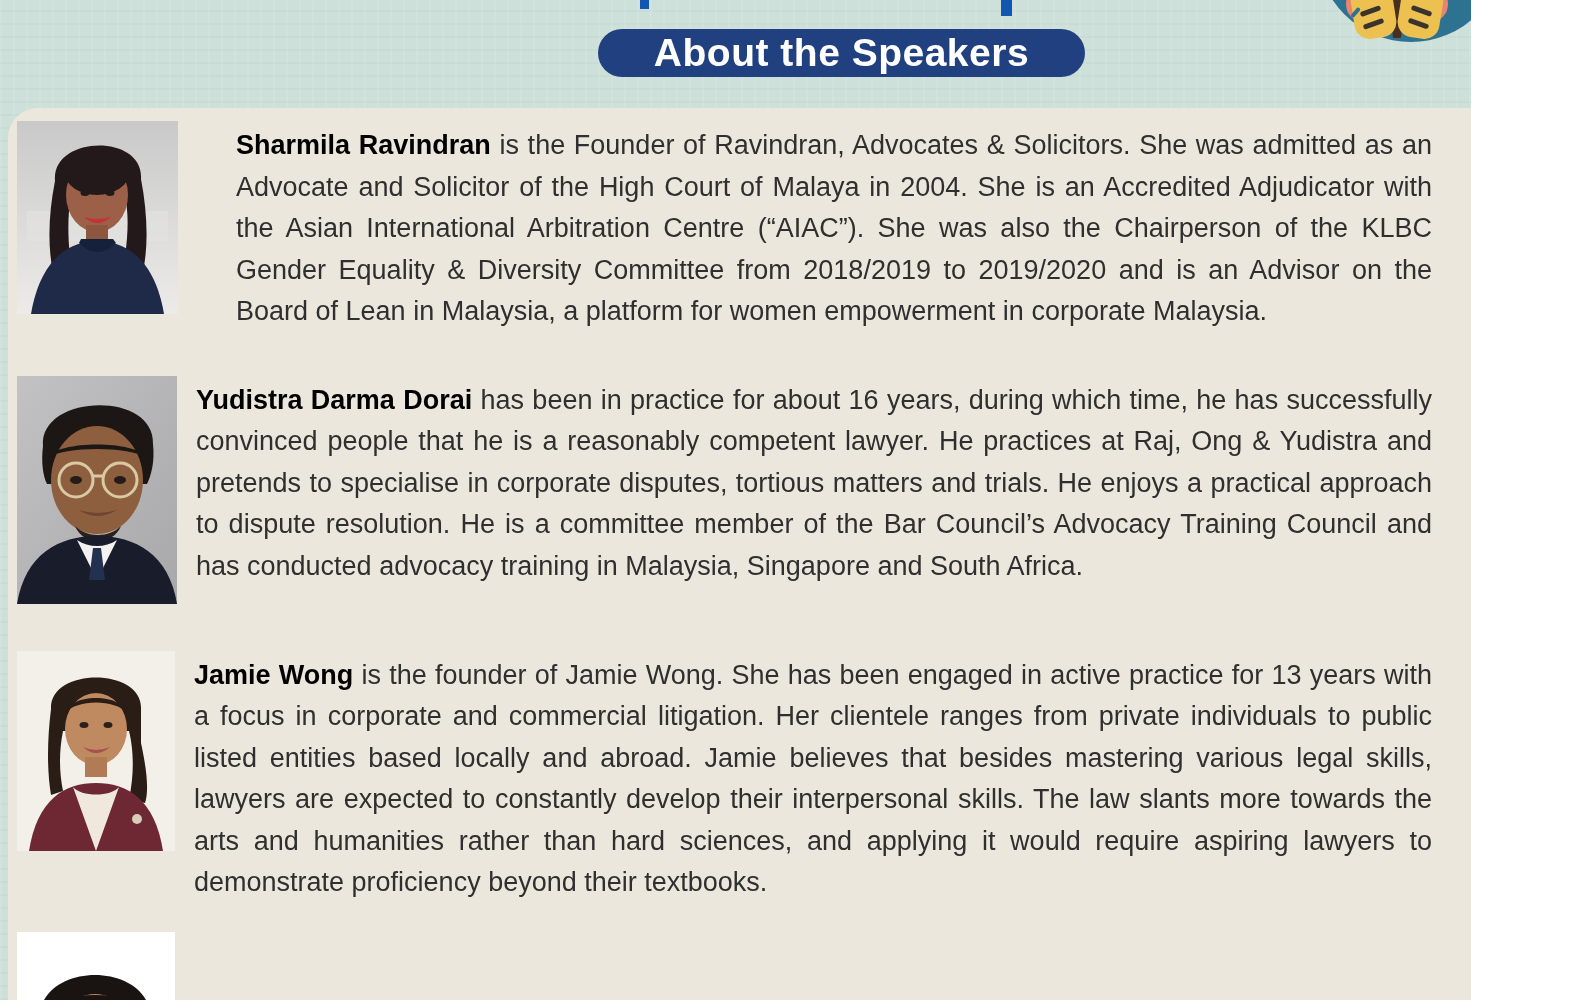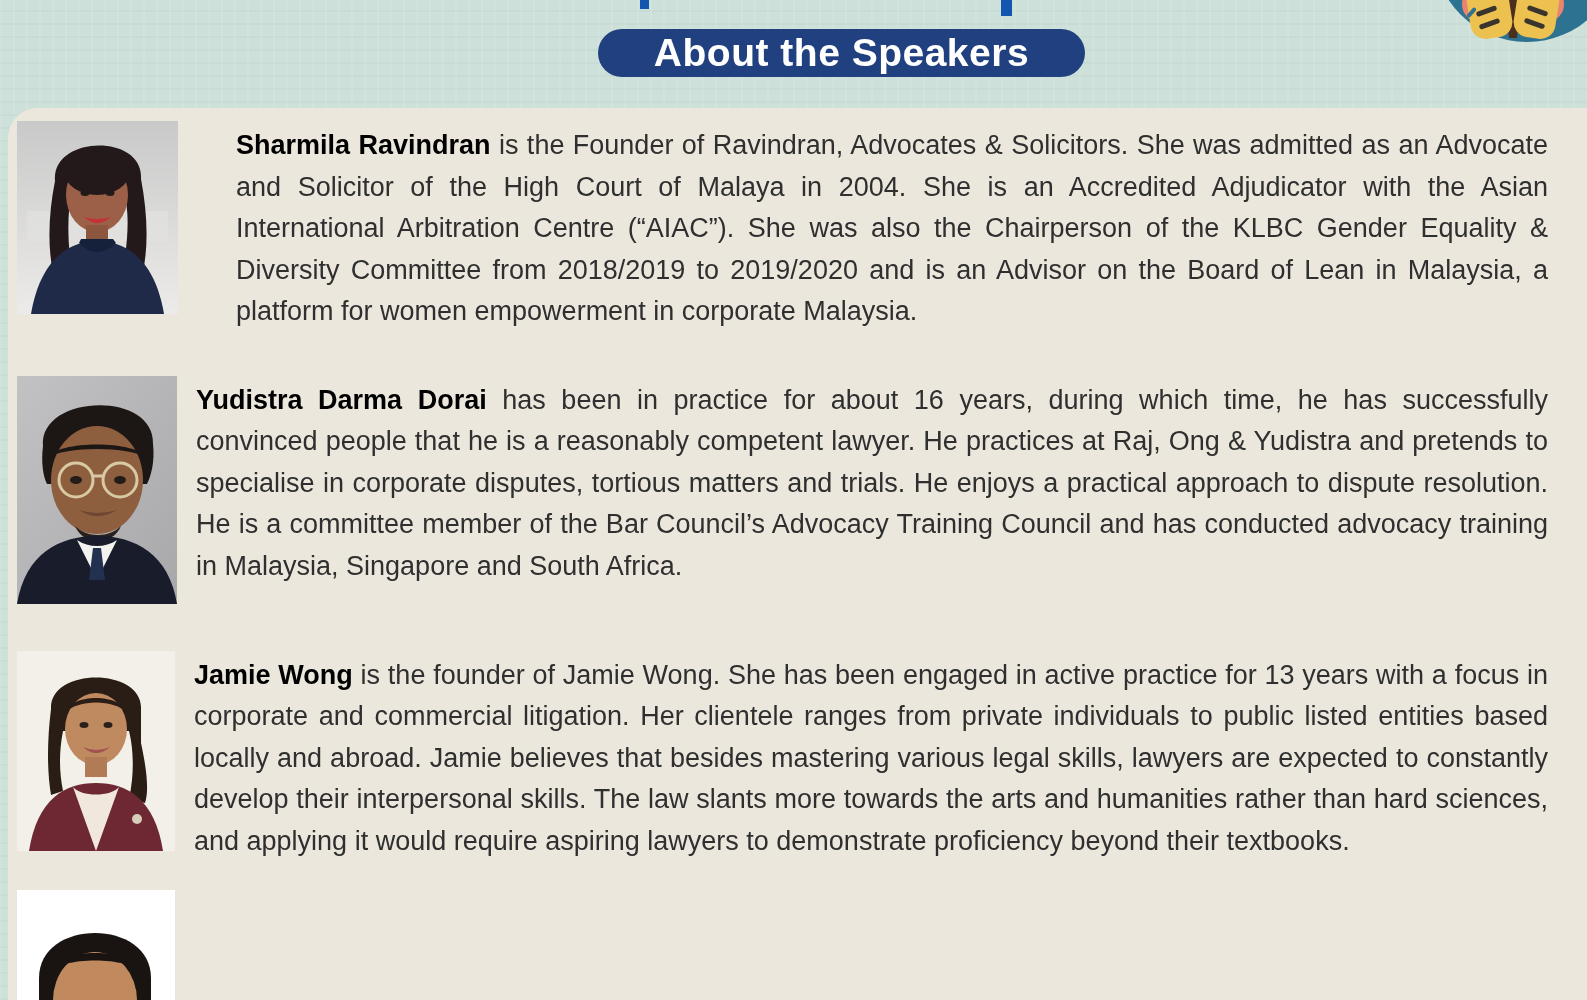--- a/index.html
+++ b/index.html
@@ -1,19 +1,19 @@
 <!DOCTYPE html>
 <html><head>
 <meta charset="utf-8">
 <style>
   html,body{margin:0;padding:0;}
   body{font-family:"Liberation Sans","DejaVu Sans",sans-serif;}
   .page{
     position:relative;
-    width:1587px;height:1000px;
+    width:1471px;height:1000px;
     overflow:hidden;
     background-color:#cde0da;
     background-image:
       repeating-linear-gradient(90deg, rgba(255,255,255,.10) 0 2px, transparent 2px 13px),
       repeating-linear-gradient(0deg, rgba(140,170,160,.08) 0 2px, transparent 2px 13px);
   }
   
   .frag{position:absolute;background:#1256b0;}
   .frag.f1{left:640px;top:0;width:9px;height:9px;}
   .frag.f2{left:1001px;top:0;width:11px;height:16px;}

